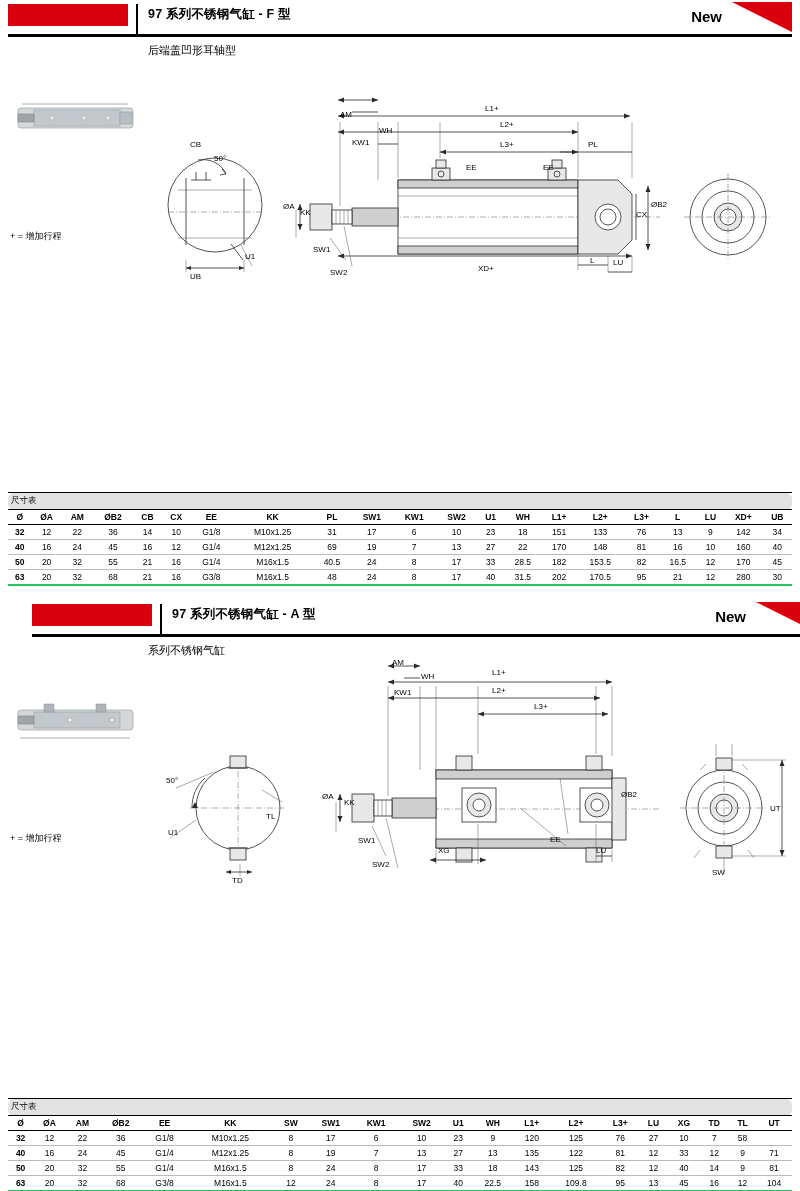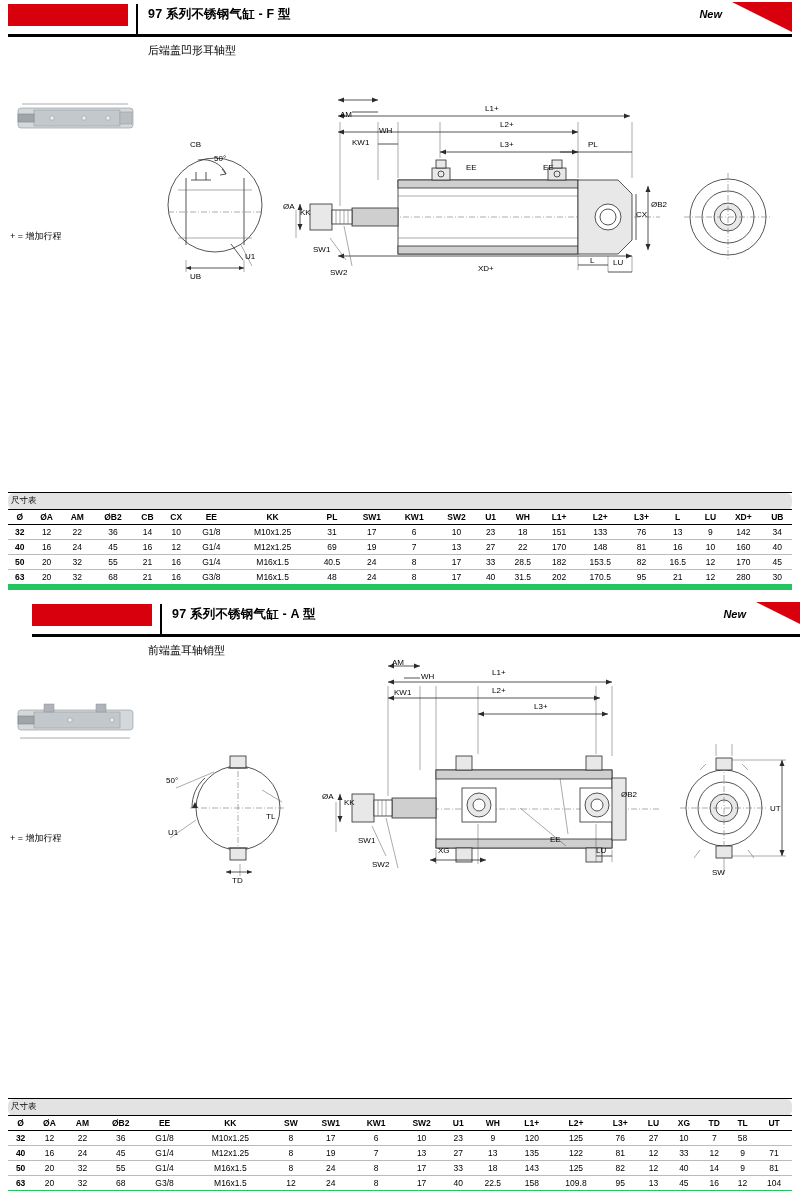--- a/index.html
+++ b/index.html
@@ -23,22 +23,21 @@
     position:absolute;left:8px;top:34px;width:784px;height:3px;background:#000;
   }
   .hdr .vline{
     position:absolute;left:136px;top:4px;width:2px;height:30px;background:#000;
   }
   .hdr .title{
     position:absolute;left:148px;top:6px;font-size:12.5px;font-weight:bold;
     letter-spacing:.2px;
   }
   .hdr .newtag{
-    position:absolute;right:78px;top:8px;font-size:11px;font-weight:bold;
-    font-style:italic;
+    position:absolute;right:78px;top:8px;font-size:15px;font-weight:bold;
   }
   .hdr .corner{
     position:absolute;right:8px;top:2px;width:60px;height:30px;
     background:#d9000d;
     clip-path:polygon(0 0,100% 0,100% 100%);
   }
   .subtitle{
     position:absolute;left:148px;font-size:11px;text-align:right;
   }
 
@@ -64,21 +63,21 @@
   table.dim tr.cap td{
     background:#e3e3e3;text-align:left;font-size:8.5px;padding-left:3px;
     border-top:1px solid #000;border-bottom:1px solid #000;font-weight:normal;border-radius:6px;
   }
   table.dim tr.head td{
     background:#ffffff;font-weight:bold;border-bottom:1px solid #000;
     font-size:8.5px;
   }
   table.dim tr.body td{border-bottom:.6px solid #bbb;}
   table.dim tr.body td:first-child{font-weight:bold;}
-  table.dim tr.body:last-child td{border-bottom:6px solid #22c55e;}
+  table.dim tr.body:last-child td{border-bottom:2px solid #22c55e;}
 </style>
 </head>
 <body>
 
 <div class="section" style="position:absolute;left:0;top:0;height:590px;">
 
   <div class="hdr">
     <div class="redblock"></div>
     <div class="vline"></div>
     <div class="title">97 系列不锈钢气缸 - F 型</div>
@@ -344,21 +343,21 @@
 <div class="section" style="position:absolute;left:0;top:600px;height:591px;padding-left:24px;">
 
   <div class="hdr">
     <div class="redblock"></div>
     <div class="vline"></div>
     <div class="title">97 系列不锈钢气缸 - A 型</div>
     <div class="newtag">New</div>
     <div class="corner"></div>
     <div class="rule"></div>
   </div>
-  <div class="subtitle" style="top:43px;">前端盖耳轴销型</div>
+  <div class="subtitle" style="top:43px;">系列不锈钢气缸</div>
 
   <div class="draw" style="position:absolute;left:0;top:60px;width:800px;height:260px;">
     <svg width="800" height="260" viewBox="0 0 800 260">
 
       <g>
         <rect x="18" y="50" width="115" height="20" rx="3" fill="#d5d8da" stroke="#9aa0a4" stroke-width=".7"></rect>
         <rect x="34" y="52" width="86" height="16" fill="#c3c8cc" stroke="#9aa0a4" stroke-width=".6"></rect>
         <rect x="18" y="56" width="16" height="8" fill="#9fa5a9" stroke="#80868a" stroke-width=".6"></rect>
         <rect x="44" y="44" width="10" height="8" fill="#aeb4b8" stroke="#8b9196" stroke-width=".5"></rect>
         <rect x="96" y="44" width="10" height="8" fill="#aeb4b8" stroke="#8b9196" stroke-width=".5"></rect>

